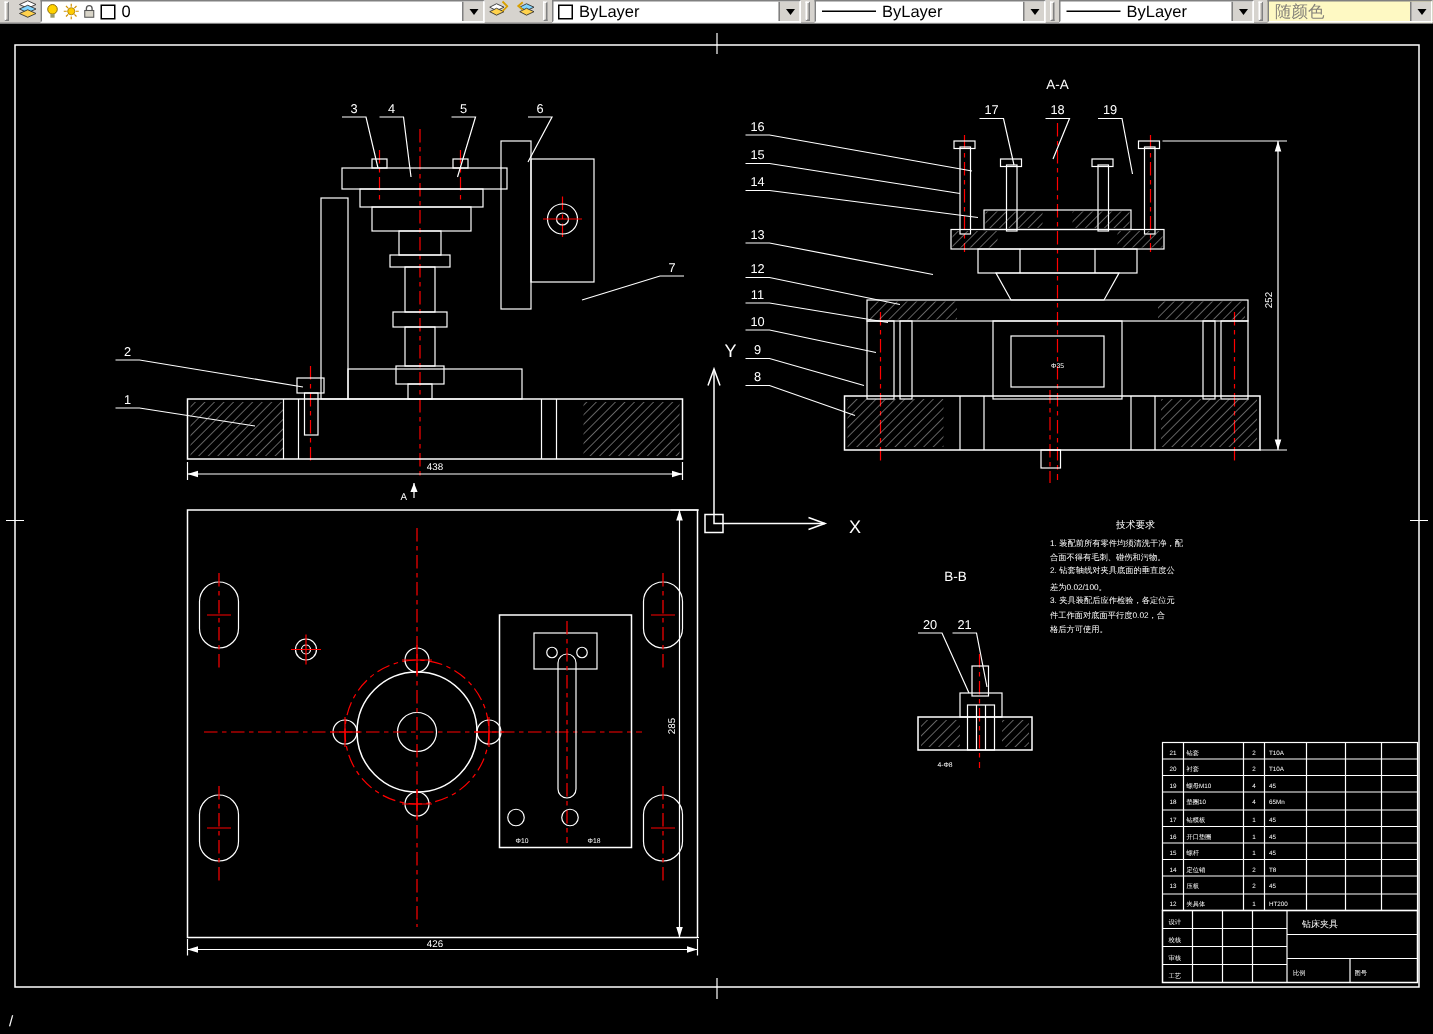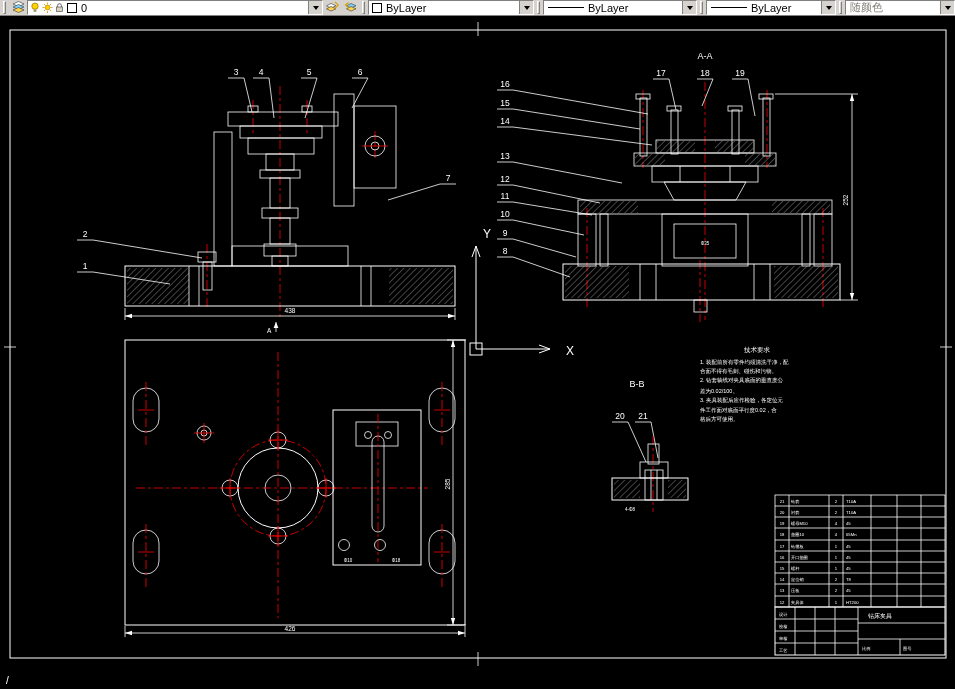--- a/index.html
+++ b/index.html
@@ -14,21 +14,21 @@
     display:flex;align-items:center;flex:none;overflow:hidden}
   .combo .ico{display:flex;align-items:center;margin-left:2px;flex:none}
   .swatch{width:8px;height:8px;background:#fff;border:1px solid #000;margin-left:3px;flex:none}
   .combo-label{font-size:11px;color:#000;margin-left:4px;white-space:nowrap;flex:1 1 auto}
   .combo-arrow{width:13px;height:13px;background:#d6d3ce;border-left:1px solid #808080;
     display:flex;align-items:center;justify-content:center;flex:none}
   .combo-arrow::after{content:"";width:0;height:0;border-left:3px solid transparent;
     border-right:3px solid transparent;border-top:4px solid #000}
   .line-glyph{width:36px;height:1px;background:#000;margin-left:4px;flex:none}
   .disabled .combo-label{color:#85827a}
-  .disabled{background:#ffffff}
+  .disabled{background:#fef9c3}
   
   .canvas{position:absolute;top:16px;left:0;width:955px;height:673px;background:#000}
   svg text{fill:#fff;font-family:"Liberation Sans",sans-serif}
   .w{stroke:#fff;fill:none;stroke-width:1}
   .w8{stroke:#fff;fill:none;stroke-width:.8}
   .wf{fill:#fff;stroke:none}
   .red{stroke:#ff0000;fill:none;stroke-width:.8;stroke-dasharray:9 3 3 3}
   .rc{stroke:#ff0000;fill:none;stroke-width:.8}
   .t4{font-size:4.5px}.t5{font-size:5.5px}.t6{font-size:6.5px}
   .t8{font-size:8.5px}.t9{font-size:9px}.t12{font-size:12px}

